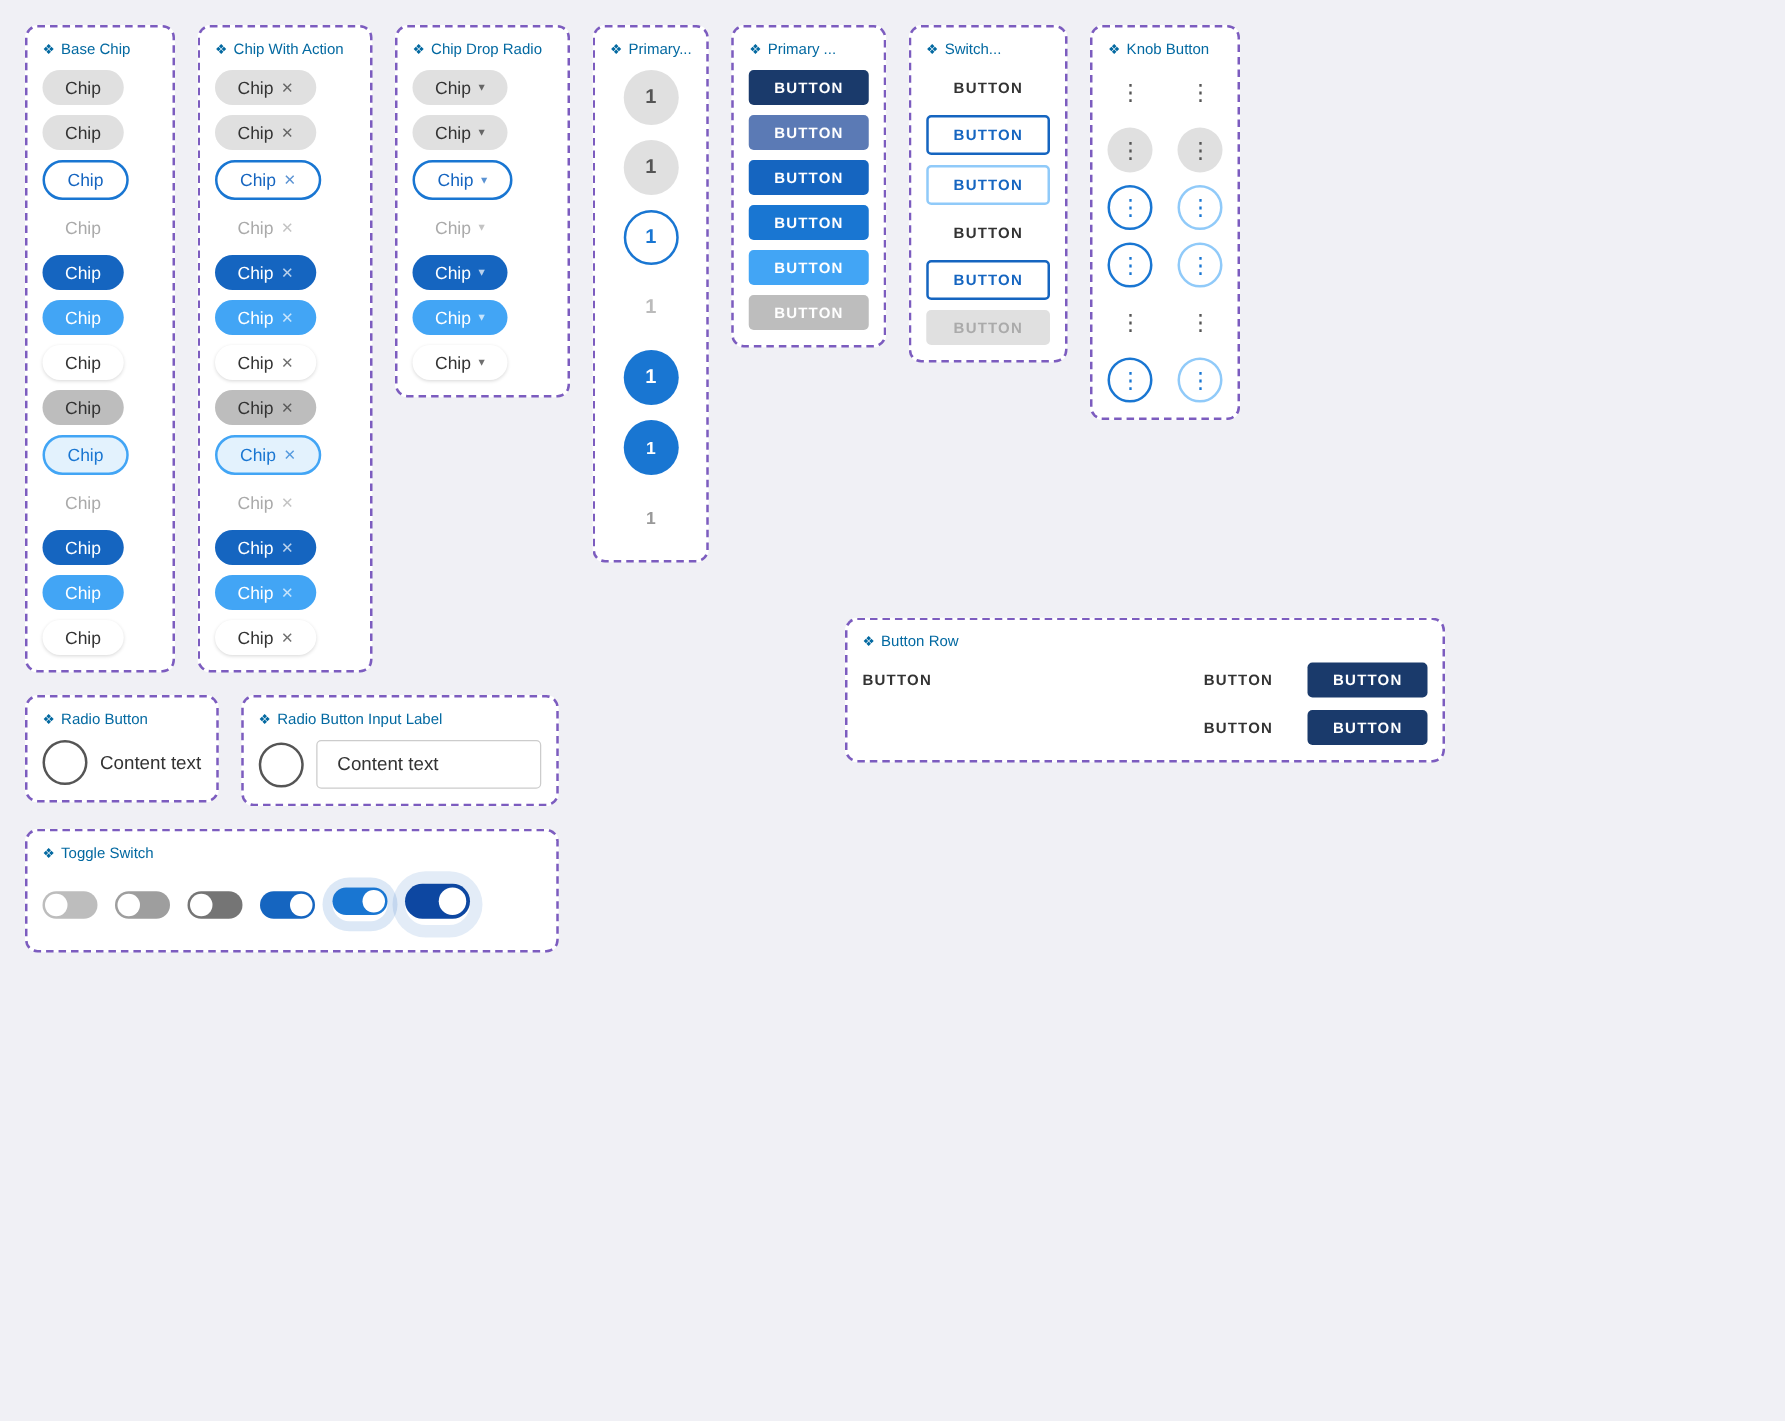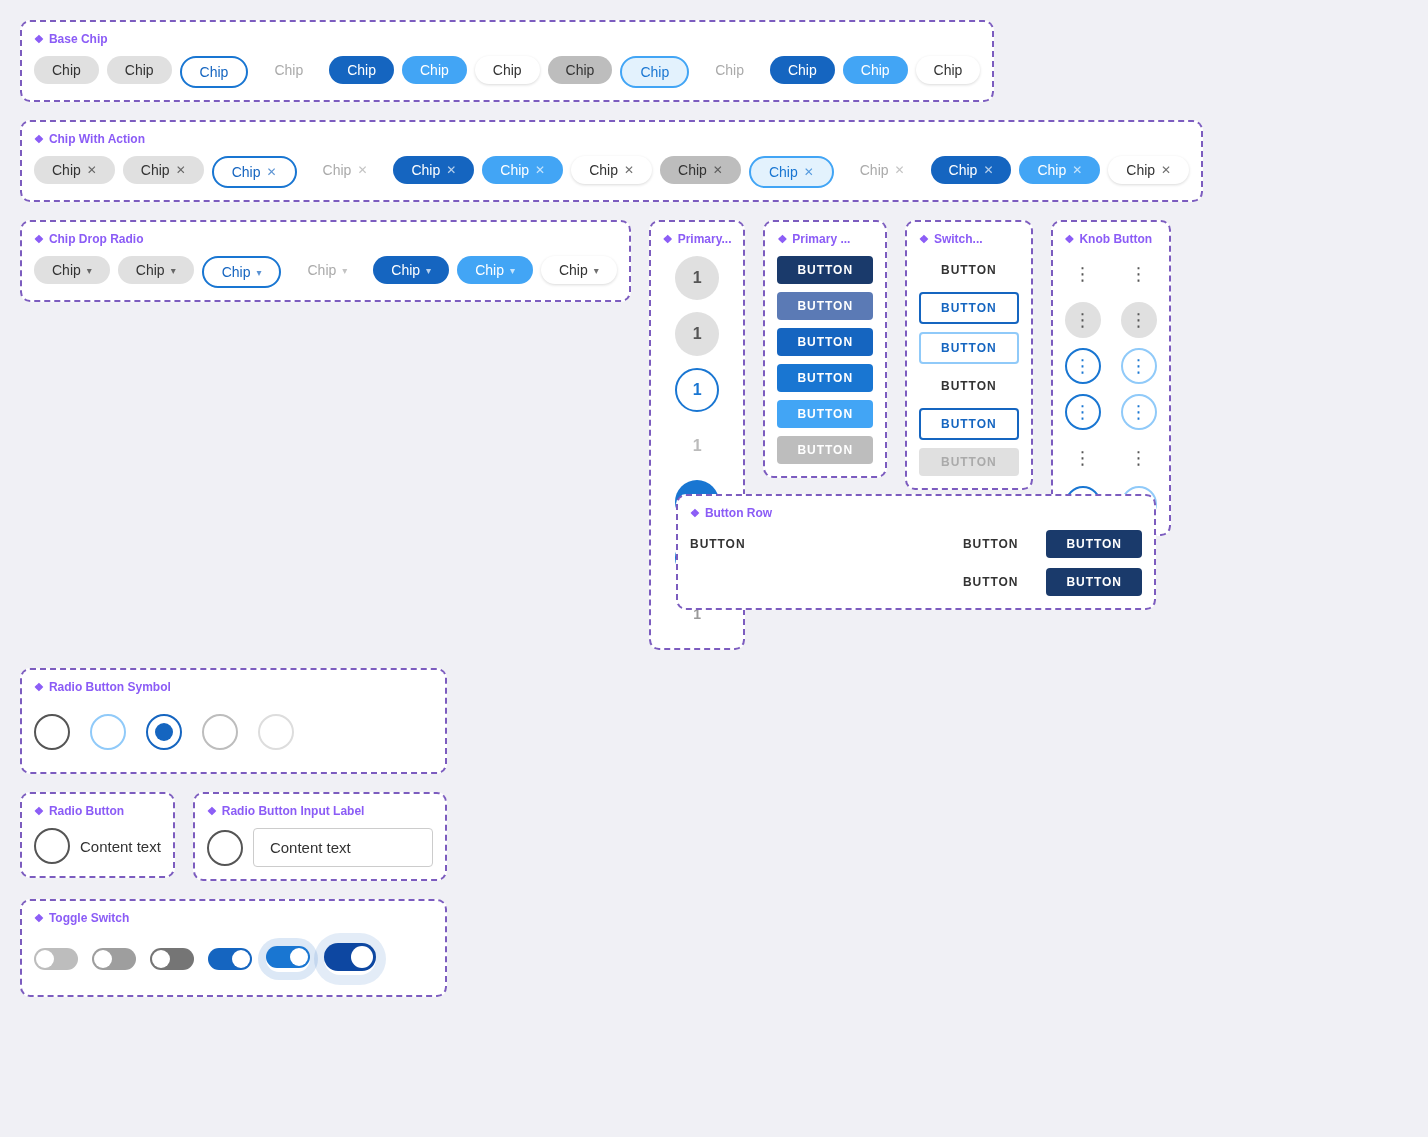--- a/index.html
+++ b/index.html
@@ -20,39 +20,39 @@
 
     .section-box {
       border: 2px dashed #7c5cbf;
       border-radius: 10px;
       padding: 10px 12px 12px;
       background: white;
       position: relative;
     }
 
     .section-title {
-      color: #8b5cf6;
+      color: #0369a1;
       font-size: 12px;
-      font-weight: 700;
+      font-weight: 400;
       margin-bottom: 10px;
       display: flex;
       align-items: center;
       gap: 5px;
       white-space: nowrap;
     }
 
     .section-title::before {
       content: '❖';
       font-size: 11px;
     }
 
     
     .chip-list {
       display: flex;
-      flex-direction: row;
+      flex-direction: column;
       gap: 8px;
       align-items: flex-start;
     }
 
     .chip {
       display: inline-flex;
       align-items: center;
       gap: 6px;
       padding: 6px 18px;
       border-radius: 50px;
@@ -500,32 +500,20 @@
 
 </div>
 
 <div style="display:flex; flex-wrap:wrap; gap:18px; margin-top:18px; margin-left:0;">
 
   <div style="display:flex; gap:18px; align-items:flex-start;">
 
 
     <div style="display:flex; flex-direction:column; gap:18px;">
 
-      <div class="section-box" style="min-width:320px;">
-        <div class="section-title">Radio Button Symbol</div>
-        <div class="radio-symbol-row">
-          <div class="radio-circle radio-empty"></div>
-          <div class="radio-circle radio-empty-light"></div>
-          <div class="radio-circle radio-selected">
-            <div class="radio-circle-inner radio-selected-inner"></div>
-          </div>
-          <div class="radio-circle radio-gray"></div>
-          <div class="radio-circle radio-light"></div>
-        </div>
-      </div>
 
       <div style="display:flex; gap:18px; align-items:flex-start;">
         <div class="section-box">
           <div class="section-title">Radio Button</div>
           <div class="radio-label-row">
             <div class="radio-circle radio-empty"></div>
             <span class="radio-label-text">Content text</span>
           </div>
         </div>
 

